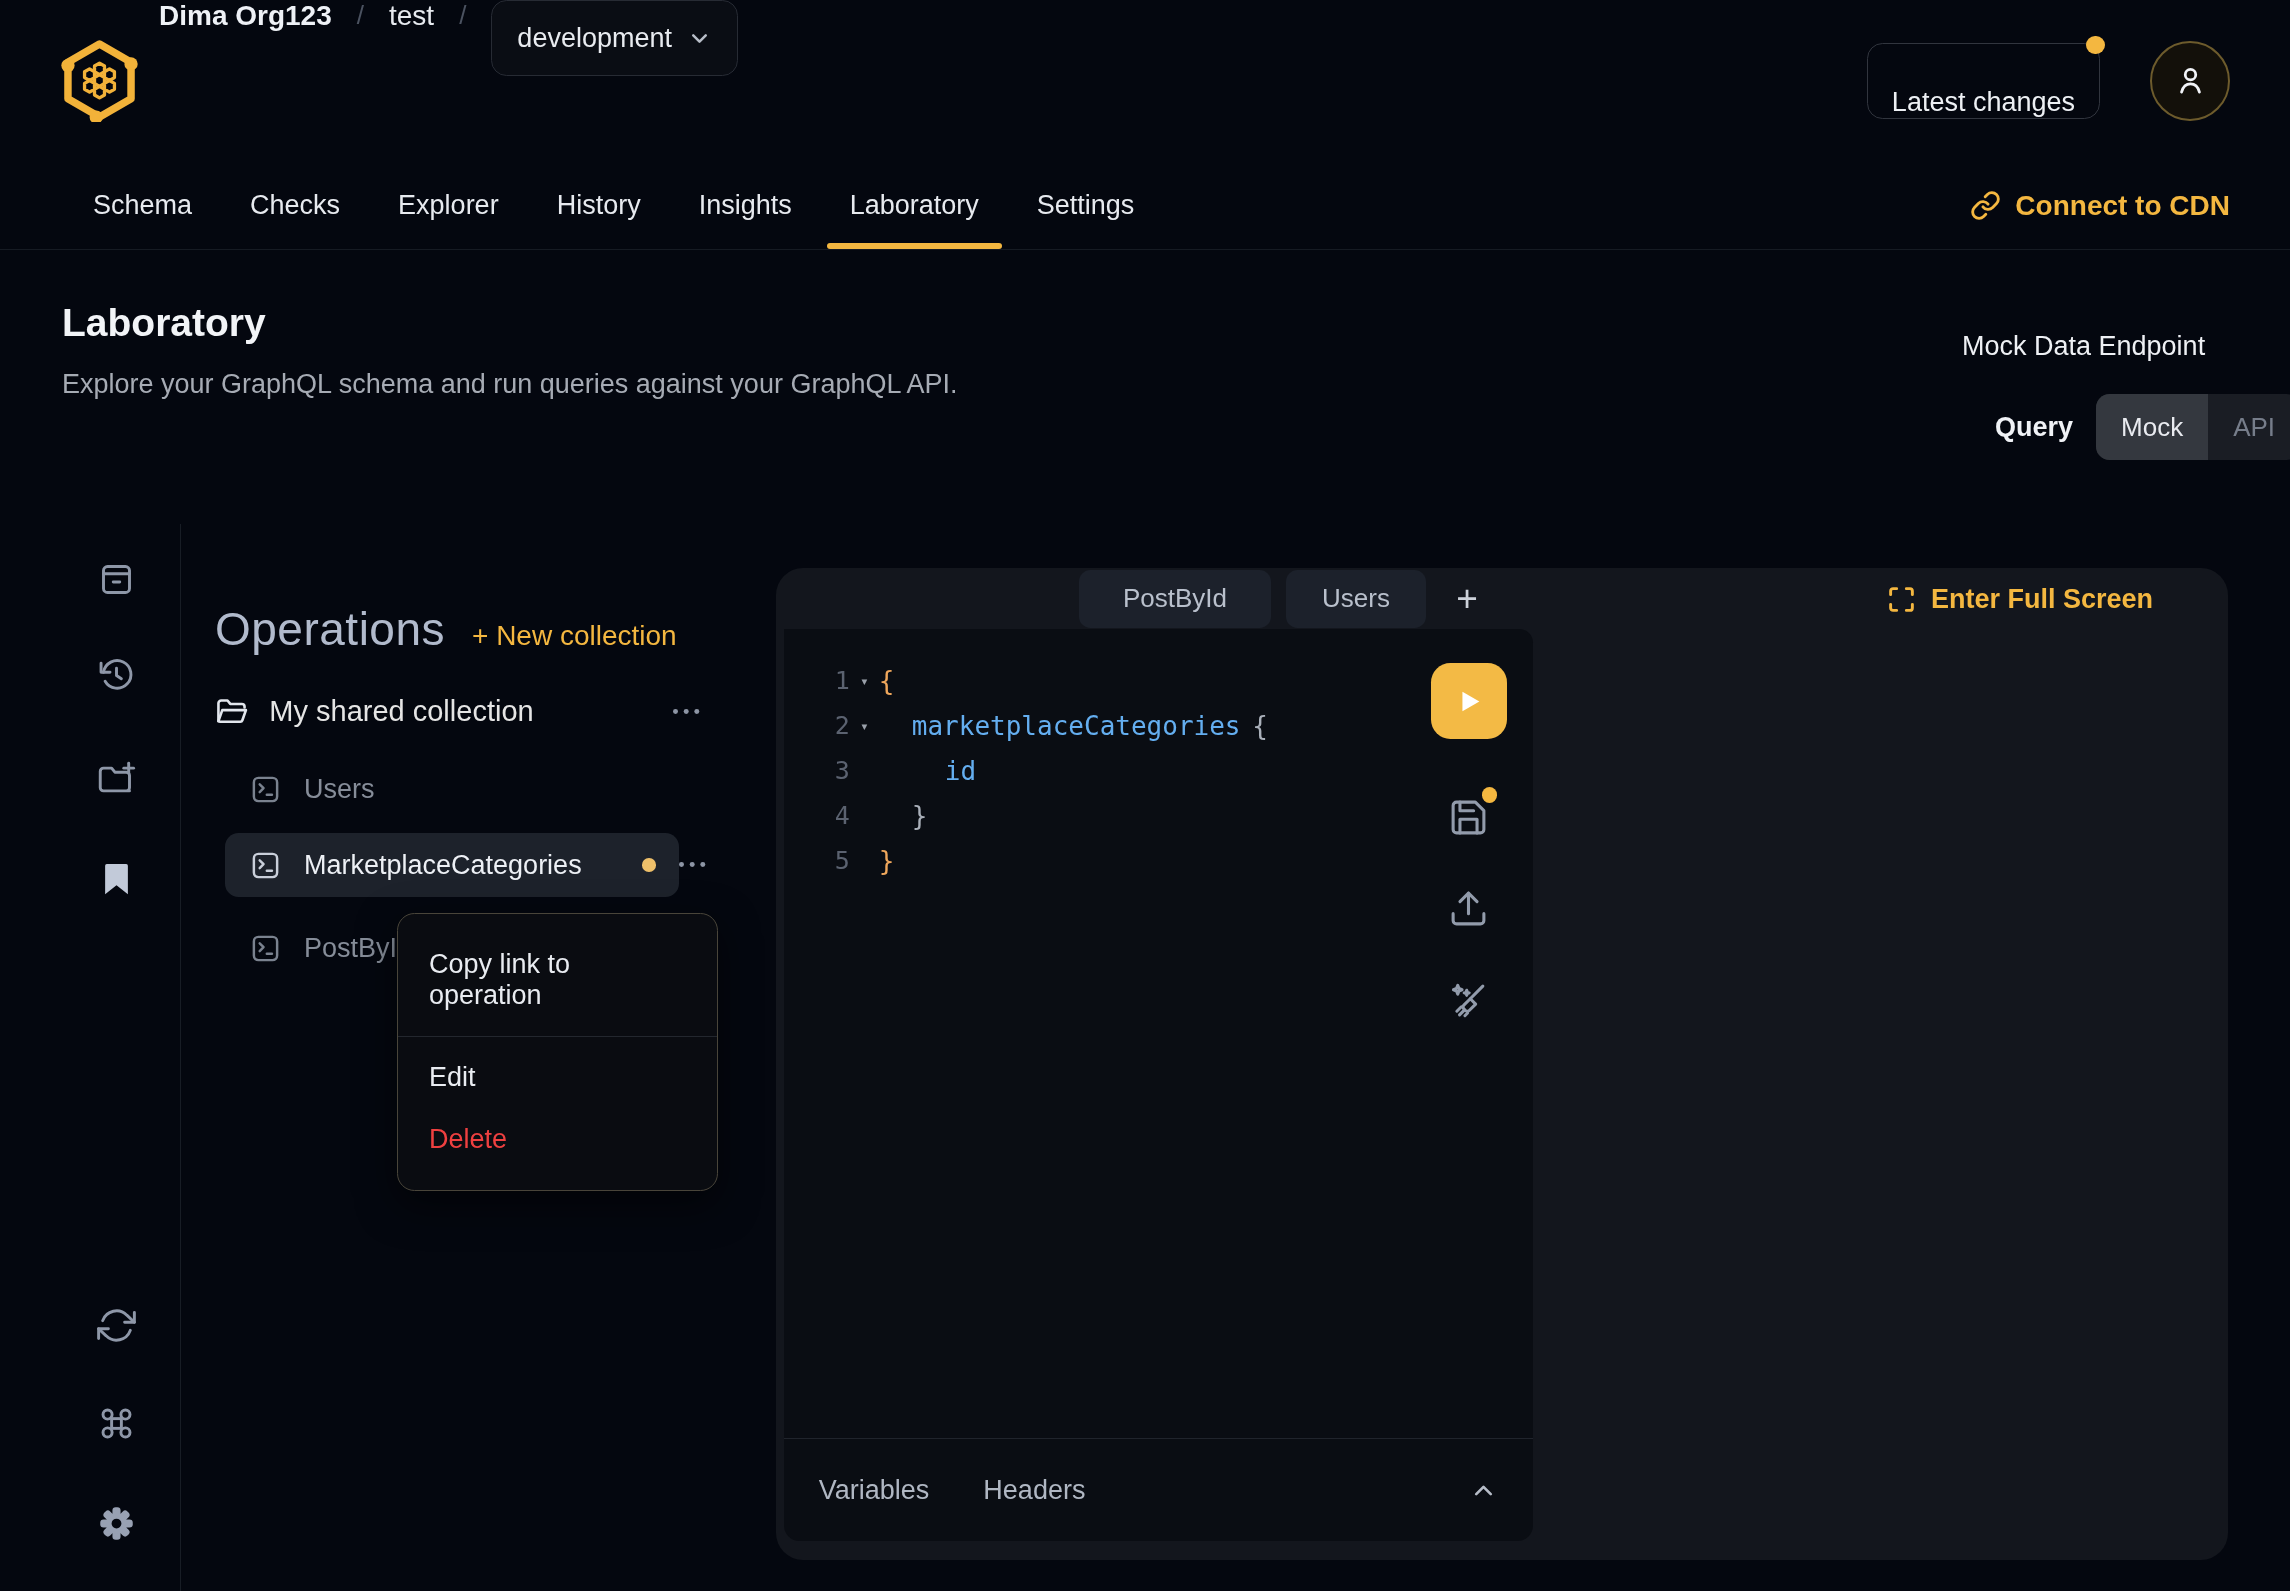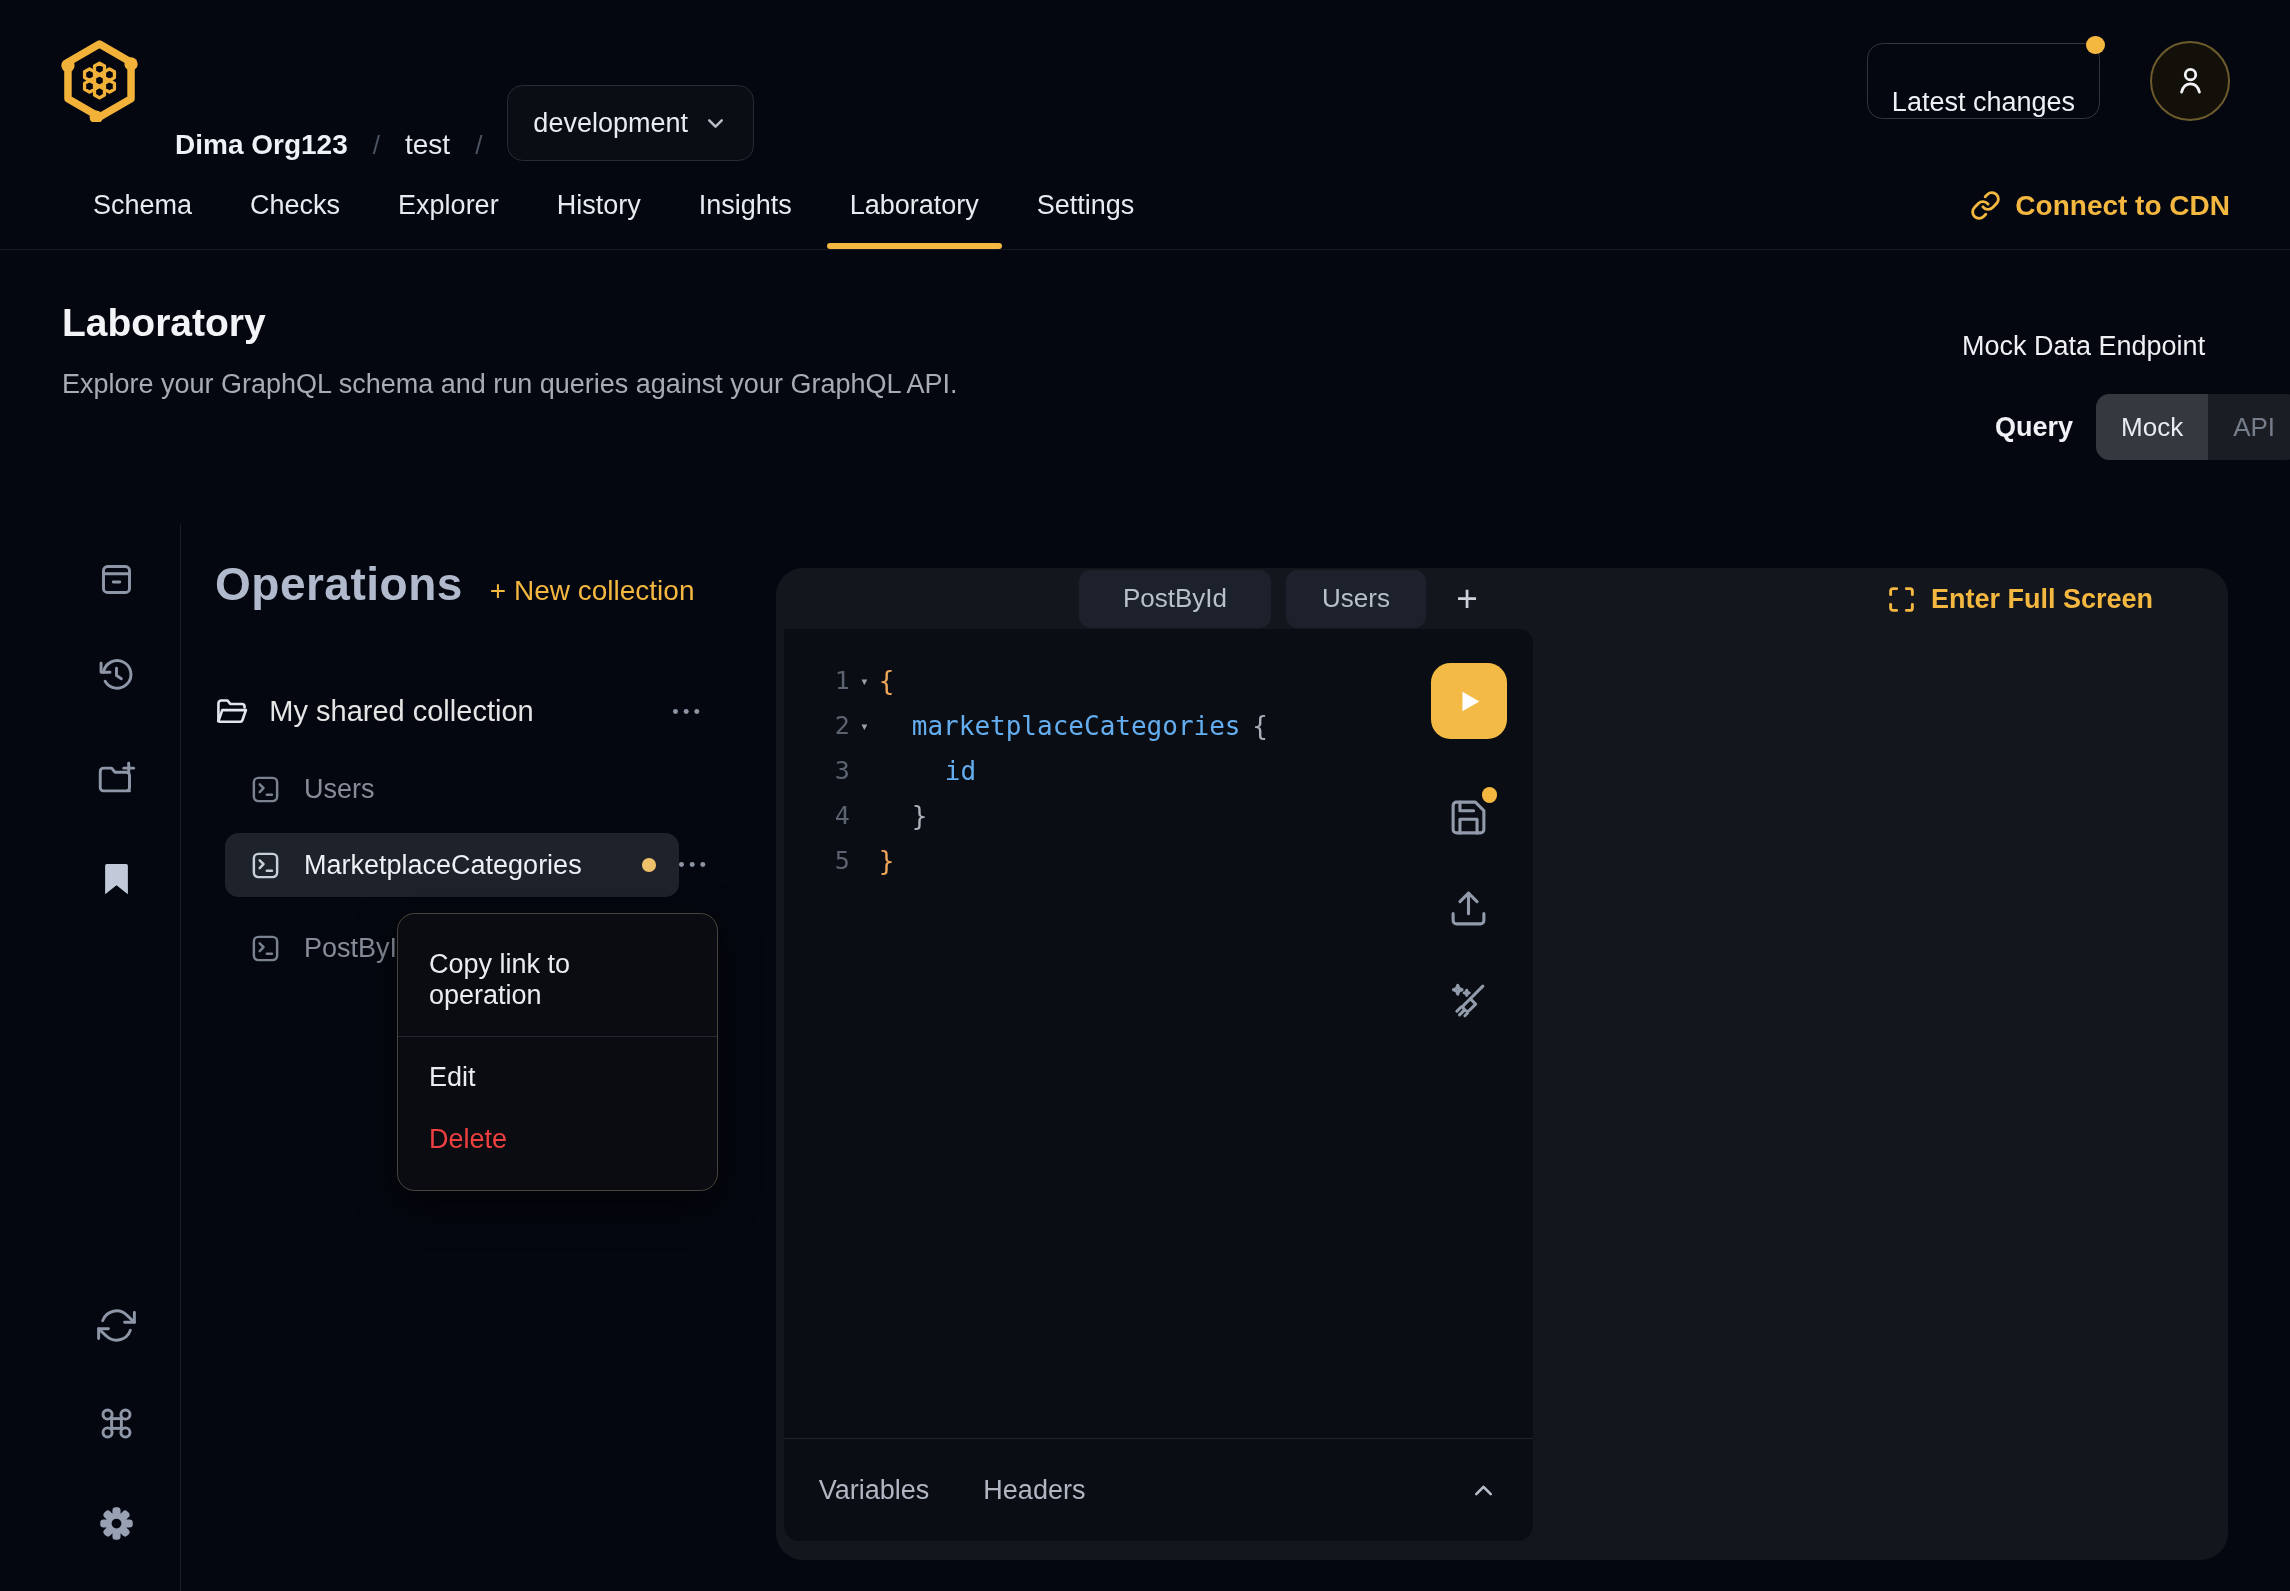--- a/index.html
+++ b/index.html
@@ -5,21 +5,21 @@
   * { margin:0; padding:0; box-sizing:border-box; }
   html,body { background:#04070f; }
   #app{
     position:relative; width:2290px; height:1591px; overflow:hidden;
     background:#04070f; font-family:"Liberation Sans", sans-serif; color:#edf0f4;
   }
   svg{display:block}
 
   
   .logo{position:absolute; left:58px; top:39px; width:83px; height:83px; cursor:pointer;}
-  .crumbs{position:absolute; left:175px; top:0; height:161px; display:flex; align-items:flex-end; gap:25px;}
+  .crumbs{position:absolute; left:159px; top:0; height:161px; display:flex; align-items:flex-start; gap:25px;}
   .crumb-org{font-size:28px; font-weight:700; color:#eef1f6; cursor:pointer;}
   .crumb-sep{font-size:26px; color:#4b5260;}
   .crumb-proj{font-size:28px; color:#e7eaef; cursor:pointer;}
   .target-dd{display:flex; align-items:center; gap:15.5px; height:76px; padding:0 25px;
     border:1.5px solid #272b34; background:#0a0d14; border-radius:15.5px; cursor:pointer;}
   .target-dd span{font-size:27px; color:#e8ebf0;}
   .hdr-right{position:absolute; right:60px; top:0; height:161px; display:flex; align-items:center; gap:50px;}
   .btn-latest{position:relative; height:76px; padding:0 24px; display:flex; align-items:flex-end;
     border:1.5px solid #31353e; border-radius:15.5px; font-size:27px; color:#edf0f4; cursor:pointer; background:transparent;}
   .btn-latest .dot{position:absolute; top:-7.8px; right:-5.8px; width:18.4px; height:18.4px; border-radius:50%; background:#f4b740;}
@@ -54,21 +54,21 @@
   .tg-seg{display:flex; align-items:center; padding:12px 25px; font-size:26px;}
   .tg-on{background:#34383f; color:#e9ebf0;}
   .tg-off{color:#767d8a;}
 
   
   .rail-icon{position:absolute; left:97px; width:39px; height:39px; color:#8e97a8; cursor:pointer;}
   .rail-divider{position:absolute; left:180px; top:524px; bottom:0; width:1px; background:#181d25;}
 
   
   .ops-head{position:absolute; left:215px; top:557px; display:flex; align-items:baseline; gap:27px;}
-  .ops-title{font-size:46px; font-weight:700; color:#b1bacc; letter-spacing:0.5px;}
+  .ops-title{font-size:46px; font-weight:400; color:#b1bacc; letter-spacing:0.5px;margin-top:45px;}
   .new-coll{font-size:28px; font-weight:500; color:#f4b740; cursor:pointer;}
   .coll-row{position:absolute; left:215px; top:683px; width:487px; height:56px; display:flex; align-items:center; cursor:pointer;}
   .coll-row .lbl{margin-left:21.3px; font-size:29px; font-weight:400; color:#e5e5e5;}
   .op-row{position:absolute; left:225px; height:56px; display:flex; align-items:center; padding-left:25px; cursor:pointer;}
   .op-row .lbl{margin-left:23px; font-size:27px; color:#868d99;}
   .op-row.selected{left:225px; width:454px; height:64px; border-radius:13.6px; background:#1d222b; padding-right:23px;}
   .op-row.selected .lbl{color:#edf0f5;}
   .ydot{width:13.6px; height:13.6px; border-radius:50%; background:#eec06a; margin-left:auto;}
   .dots{position:relative; width:29px; height:7.8px; cursor:pointer;}
   .dots i{position:absolute; top:1.9px; left:0; width:4.9px; height:4.9px; border-radius:50%; background:#8d95a5;

